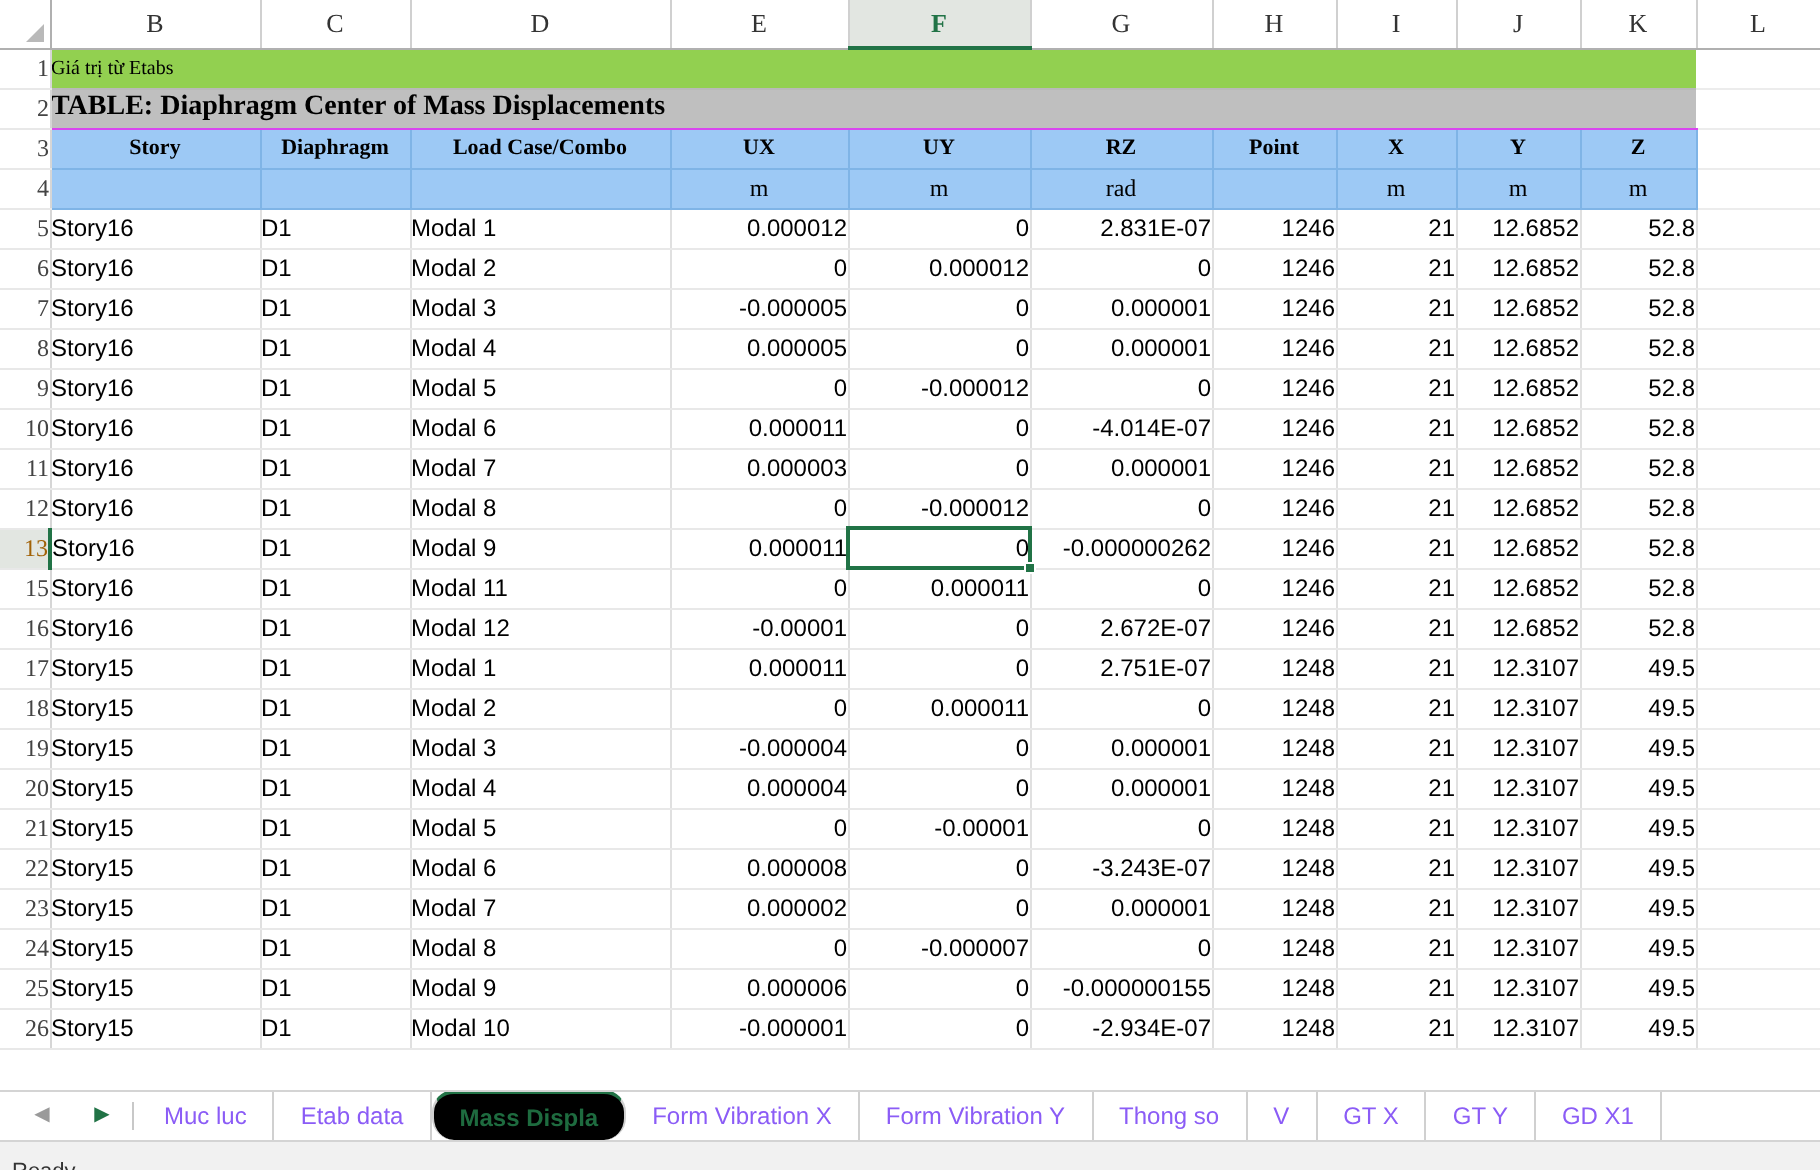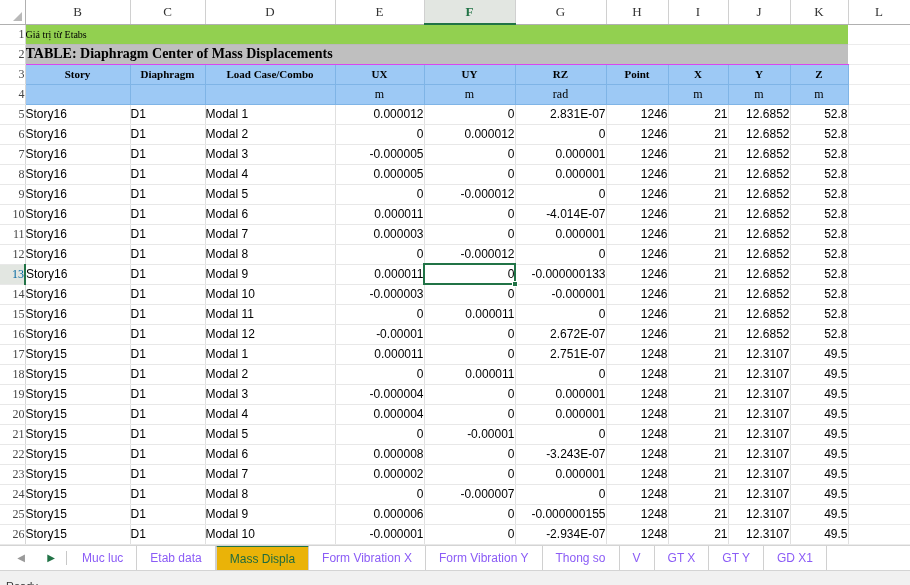--- a/index.html
+++ b/index.html
@@ -85,21 +85,21 @@
     border-bottom: 1px solid #e8e8e8;
     text-align: right;
     padding-right: 4px;
     font-family: "Liberation Serif", serif;
     font-size: 12px;
     color: #444;
     vertical-align: middle;
   }
   td.rowhdr.selected {
     background: #e2e6e1;
-    color: #0369a1;
+    color: #a16207;
     border-right: 2px solid #217346;
   }
 
   
   td.cell {
     border-right: 1px solid #e0e0e0;
     border-bottom: 1px solid #e8e8e8;
     padding: 0 3px;
     vertical-align: middle;
     font-size: 12px;
@@ -208,27 +208,28 @@
     align-items: center;
     padding: 0 13px;
     color: #8b5cf6;
     border-right: 1px solid #d0d0d0;
     background: #ffffff;
     white-space: nowrap;
     font-size: 12px;
   }
   .tab.active {
     color: #1e6b3f;
-    font-weight: normal;
-    background: #eab308;
+    font-weight: bold;
+    background: #000000;
     border-top: 2px solid #217346;
     border-left: 1px solid #d0d0d0;
     border-right: 1px solid #d0d0d0;
     border-bottom: none;
     margin-top: -1px;
+    border-radius: 11px;
   }
 
   
   .statusbar {
     position: absolute;
     left: 0; top: 570px;
     width: 910px; height: 31px;
     background: #f1f1f1;
     border-top: 1px solid #d4d4d4;
     display: flex;
@@ -433,35 +434,21 @@
             <td class="cell num">52.8</td>
             <td class="empty-right"></td>
           </tr>
           <tr>
             <td class="rowhdr selected">13</td>
             <td class="cell txt">Story16</td>
             <td class="cell txt">D1</td>
             <td class="cell txt">Modal 9</td>
             <td class="cell num">0.000011</td>
             <td class="cell num">0</td>
-            <td class="cell num">-0.000000133</td>
-            <td class="cell num">1246</td>
-            <td class="cell num">21</td>
-            <td class="cell num">12.6852</td>
-            <td class="cell num">52.8</td>
-            <td class="empty-right"></td>
-          </tr>
-          <tr>
-            <td class="rowhdr">14</td>
-            <td class="cell txt">Story16</td>
-            <td class="cell txt">D1</td>
-            <td class="cell txt">Modal 10</td>
-            <td class="cell num">-0.000003</td>
-            <td class="cell num">0</td>
-            <td class="cell num">-0.000001</td>
+            <td class="cell num">-0.000000262</td>
             <td class="cell num">1246</td>
             <td class="cell num">21</td>
             <td class="cell num">12.6852</td>
             <td class="cell num">52.8</td>
             <td class="empty-right"></td>
           </tr>
           <tr>
             <td class="rowhdr">15</td>
             <td class="cell txt">Story16</td>
             <td class="cell txt">D1</td>

